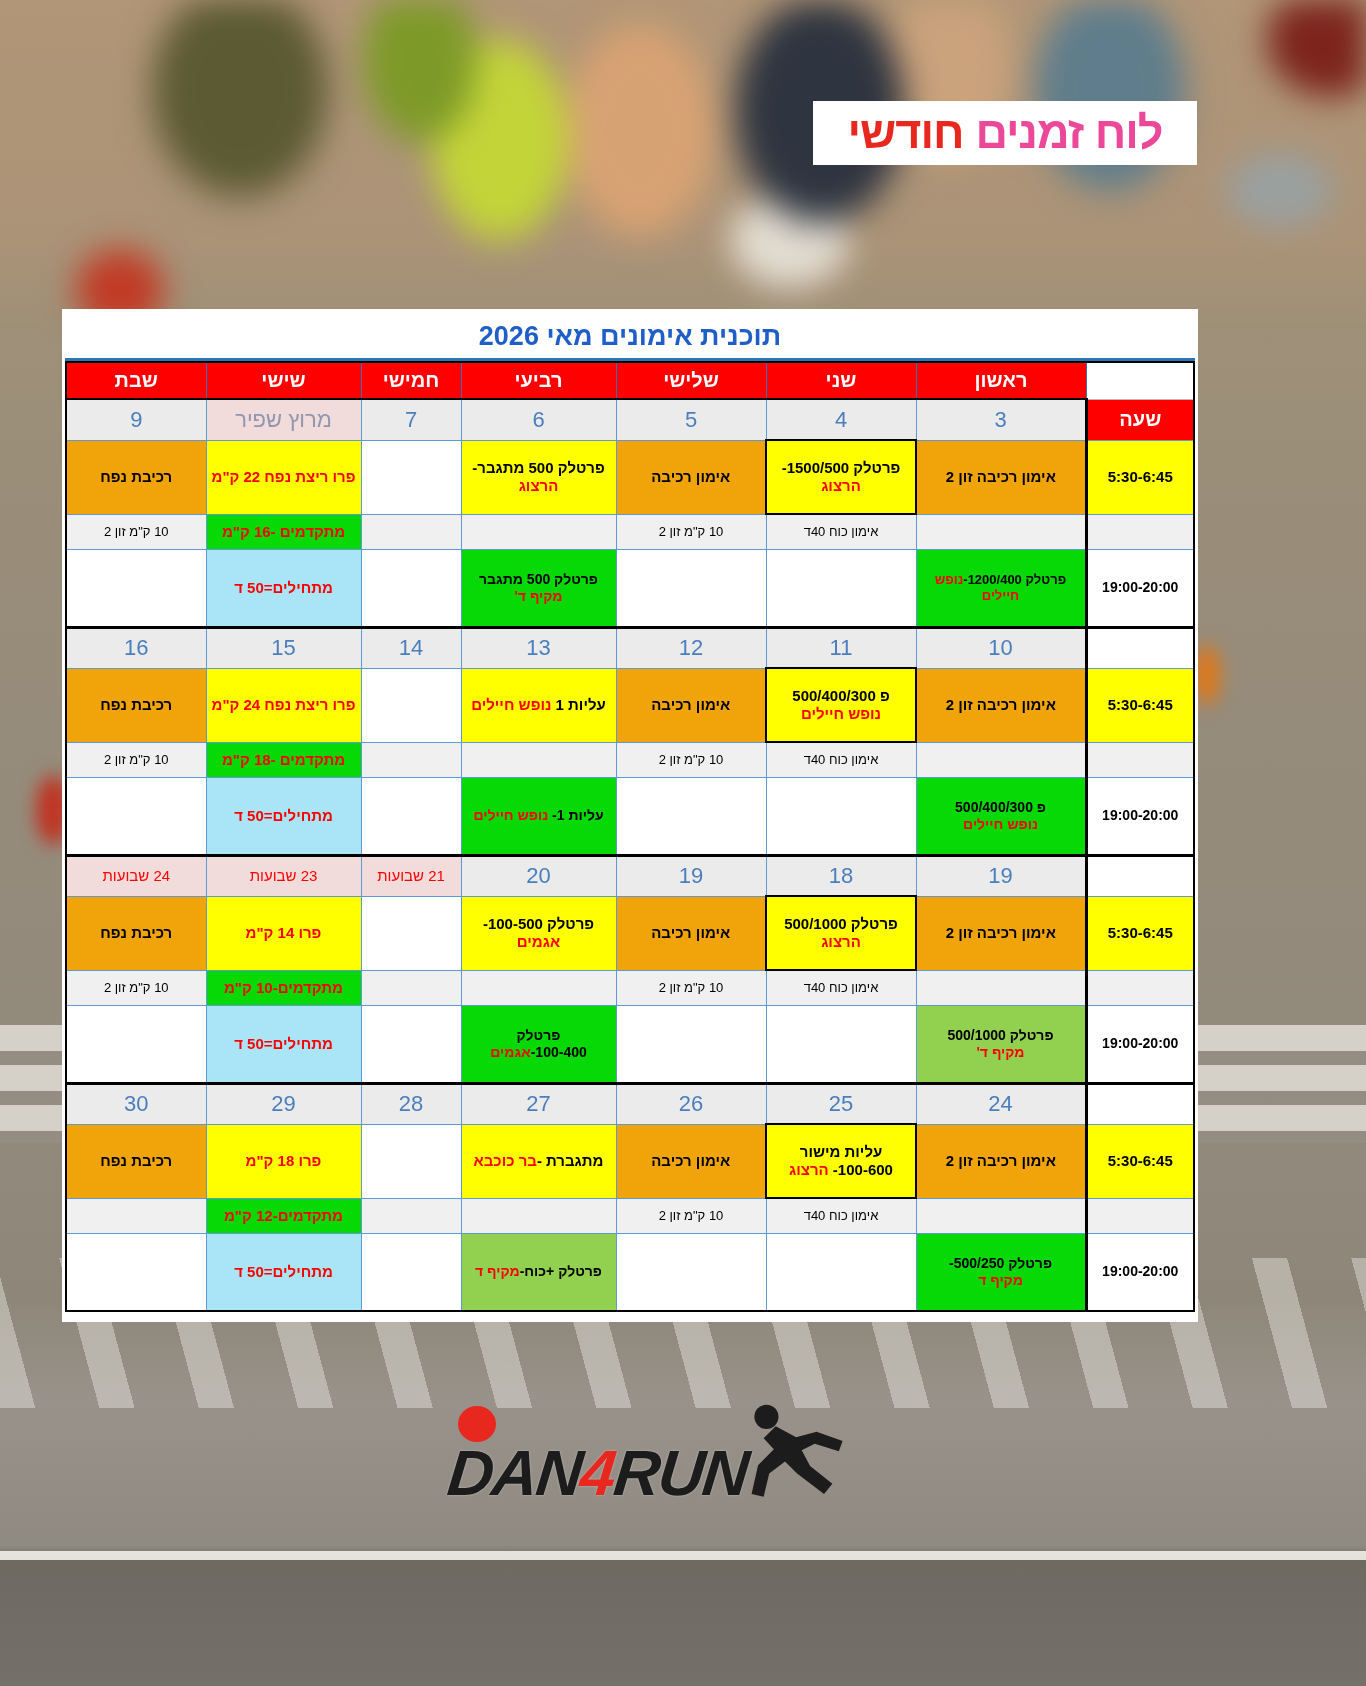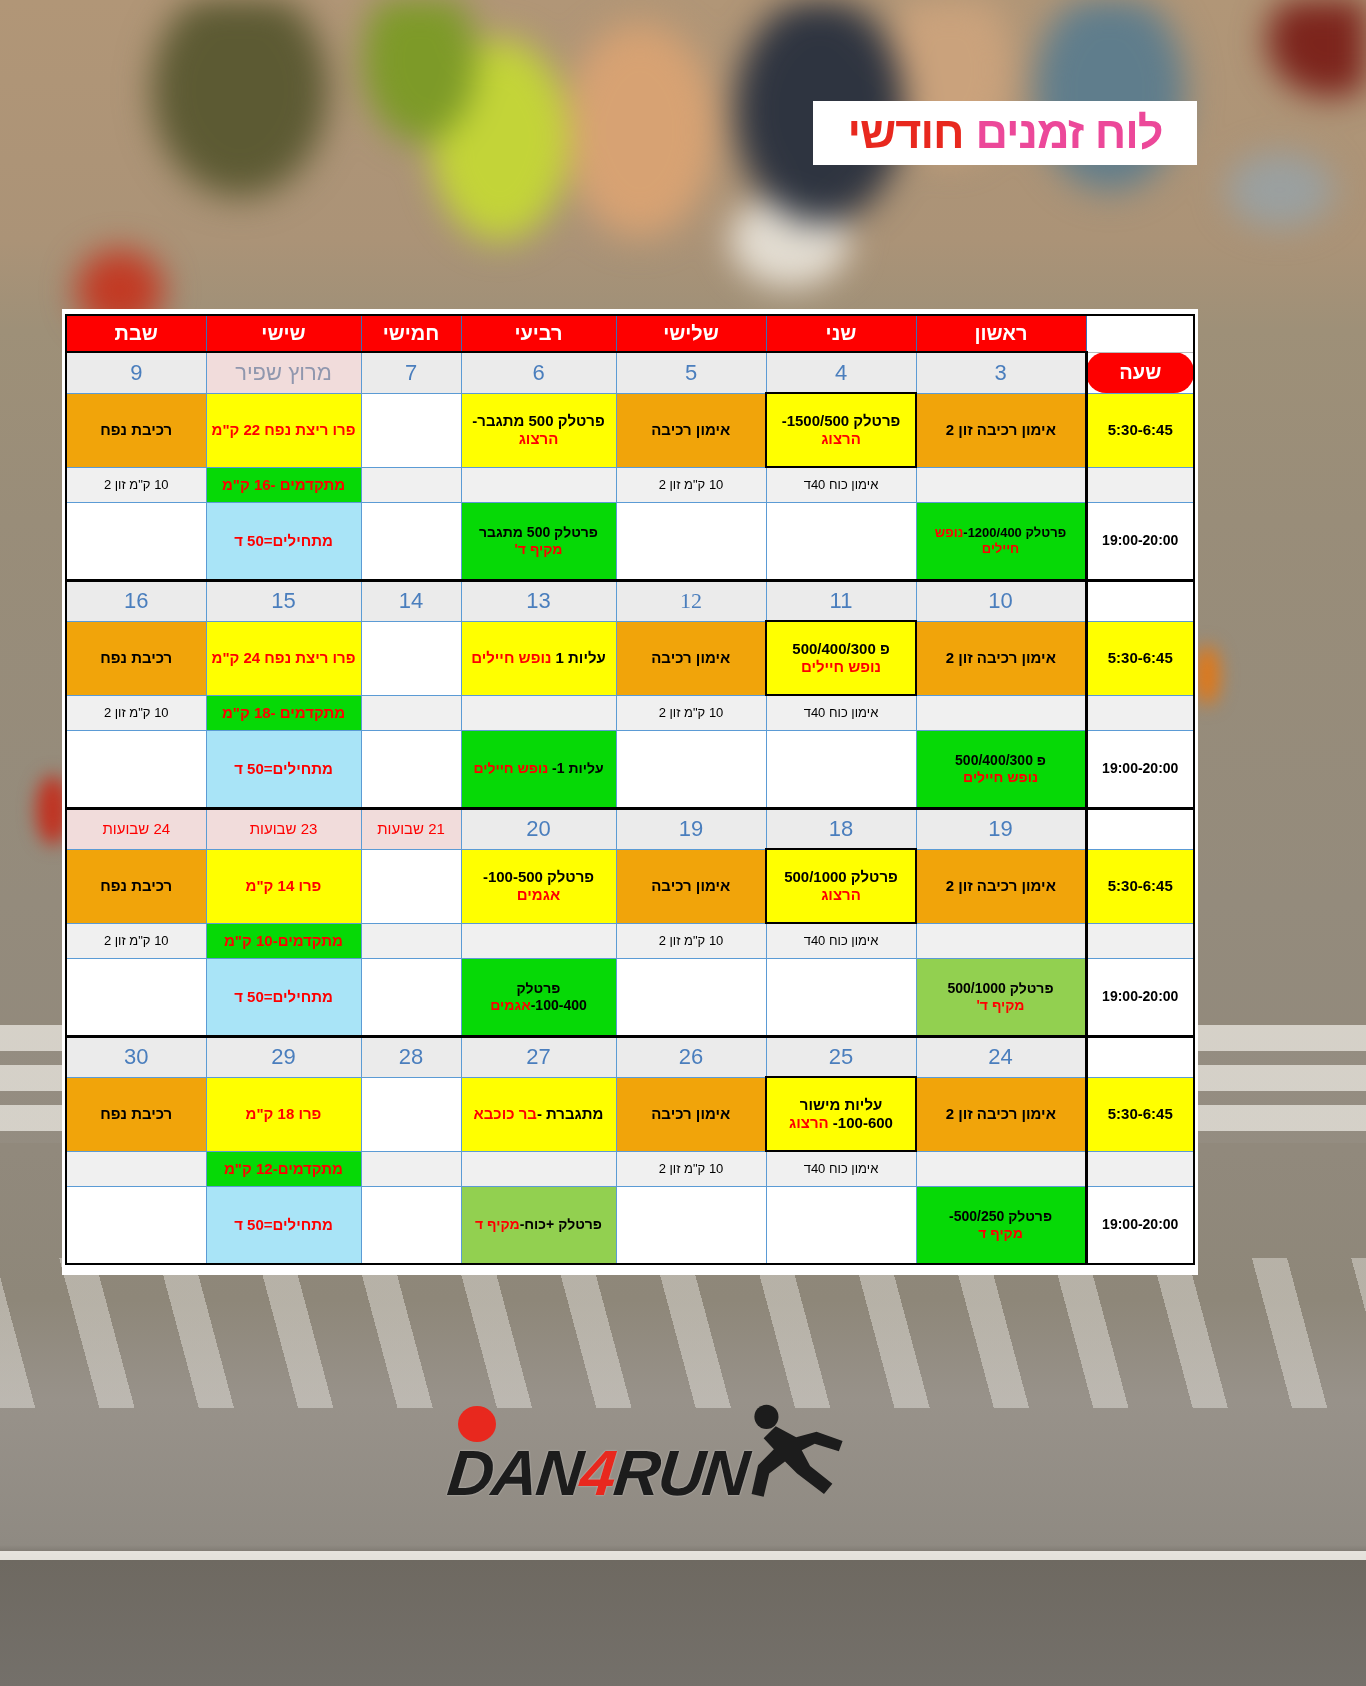--- a/index.html
+++ b/index.html
@@ -79,20 +79,21 @@
   <div class="wline"></div>
   <div class="shoe"></div>
   <div class="cone"></div>
 
   <div class="badge">
     <span class="bk">לוח זמנים</span>
     <span class="rd">חודשי</span>
   </div>
 
   <div class="sheet">
+    <div class="sheet-title">תוכנית אימונים מאי 2026</div>
     <table>
       <colgroup>
         <col style="width:140px">
           <col style="width:155px">
           <col style="width:100px">
         <col style="width:155px">
           <col style="width:150px">
           <col style="width:150px">
         <col style="width:170px">
           <col style="width:108px">
@@ -111,21 +112,21 @@
         </thead>
       <tbody id="grid">
           <tr class="dr">
             <td dir="rtl" style="background: rgb(235, 235, 235); color: rgb(74, 126, 189);">9</td>
             <td dir="rtl" style="background: rgb(241, 220, 219); color: rgb(144, 151, 174);">מרוץ שפיר</td>
             <td dir="rtl" style="background: rgb(235, 235, 235); color: rgb(74, 126, 189);">7</td>
             <td dir="rtl" style="background: rgb(235, 235, 235); color: rgb(74, 126, 189);">6</td>
             <td dir="rtl" style="background: rgb(235, 235, 235); color: rgb(74, 126, 189);">5</td>
             <td dir="rtl" style="background: rgb(235, 235, 235); color: rgb(74, 126, 189);">4</td>
             <td dir="rtl" style="background: rgb(235, 235, 235); color: rgb(74, 126, 189);">3</td>
-            <td dir="rtl" class="hour" style="background: rgb(254, 0, 0); color: rgb(255, 255, 255); font-weight: bold; font-size: 20px; border-radius: 20px;">שעה</td>
+            <td dir="rtl" class="hour" style="background: rgb(254, 0, 0); color: rgb(255, 255, 255); font-weight: bold; font-size: 20px;">שעה</td>
           </tr>
           <tr class="m">
             <td dir="rtl" class="" style="background: rgb(241, 164, 10);"><span class="bt">רכיבת נפח</span></td>
             <td dir="rtl" class="" style="background: rgb(255, 255, 0);"><span class="rt">פרו ריצת נפח 22 ק"מ</span></td>
             <td dir="rtl" class="" style="background: rgb(255, 255, 255);"></td>
             <td dir="rtl" class="" style="background: rgb(255, 255, 0);"><span class="bt">פרטלק 500 מתגבר-</span><br><span class="rt">הרצוג</span></td>
             <td dir="rtl" class="" style="background: rgb(241, 164, 10);"><span class="bt">אימון רכיבה</span></td>
             <td dir="rtl" class="box" style="background: rgb(255, 255, 0);"><span class="bt">פרטלק 1500/500-</span><br><span class="rt">הרצוג</span></td>
             <td dir="rtl" class="" style="background: rgb(241, 164, 10);"><span class="bt">אימון רכיבה זון 2</span></td>
             <td dir="rtl" class="hour tc" style="background: rgb(255, 255, 0);"><span class="bt">5:30-6:45</span></td>
@@ -148,21 +149,21 @@
             <td dir="rtl" class="" style="background: rgb(255, 255, 255);"></td>
             <td dir="rtl" class="" style="background: rgb(255, 255, 255);"></td>
             <td dir="rtl" class="" style="background: rgb(6, 217, 6); font-size: 13px;"><span class="bt">פרטלק 1200/400-</span><span class="rt">נופש חיילים</span></td>
             <td dir="rtl" class="hour tc" style="background: rgb(255, 255, 255);"><span class="bt">19:00-20:00</span></td>
           </tr>
           <tr class="dr wksep">
             <td dir="rtl" style="background: rgb(235, 235, 235); color: rgb(74, 126, 189);">16</td>
             <td dir="rtl" style="background: rgb(235, 235, 235); color: rgb(74, 126, 189);">15</td>
             <td dir="rtl" style="background: rgb(235, 235, 235); color: rgb(74, 126, 189);">14</td>
             <td dir="rtl" style="background: rgb(235, 235, 235); color: rgb(74, 126, 189);">13</td>
-            <td dir="rtl" style="background: rgb(235, 235, 235); color: rgb(74, 126, 189); font-family: Liberation Serif, serif;">12</td>
+            <td dir="rtl" style="background: rgb(235, 235, 235); color: rgb(74, 126, 189);">12</td>
             <td dir="rtl" style="background: rgb(235, 235, 235); color: rgb(74, 126, 189);">11</td>
             <td dir="rtl" style="background: rgb(235, 235, 235); color: rgb(74, 126, 189);">10</td>
             <td dir="rtl" class="hour" style="background: rgb(255, 255, 255); color: rgb(74, 126, 189);"></td>
           </tr>
           <tr class="m">
             <td dir="rtl" class="" style="background: rgb(241, 164, 10);"><span class="bt">רכיבת נפח</span></td>
             <td dir="rtl" class="" style="background: rgb(255, 255, 0);"><span class="rt">פרו ריצת נפח 24 ק"מ</span></td>
             <td dir="rtl" class="" style="background: rgb(255, 255, 255);"></td>
             <td dir="rtl" class="" style="background: rgb(255, 255, 0);"><span class="bt">עליות 1 </span><span class="rt">נופש חיילים</span></td>
             <td dir="rtl" class="" style="background: rgb(241, 164, 10);"><span class="bt">אימון רכיבה</span></td>

